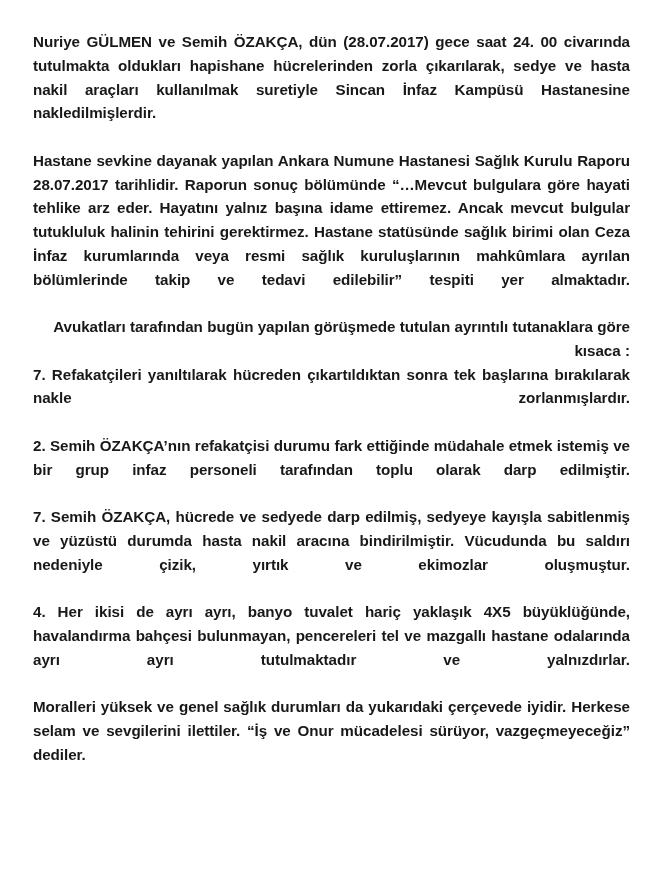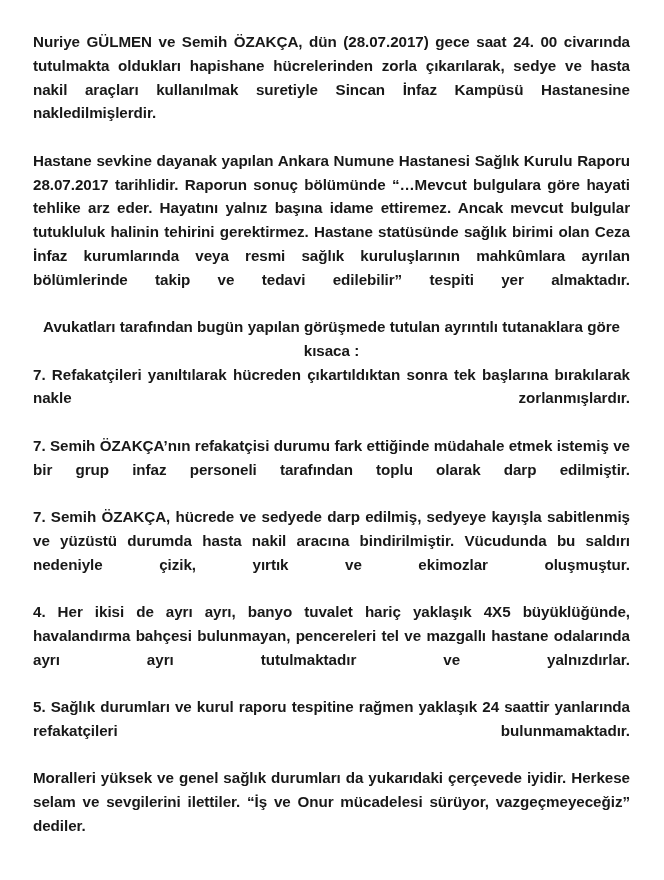--- a/index.html
+++ b/index.html
@@ -46,21 +46,21 @@
   }
 
   
   .para::after {
     content: "";
     display: inline-block;
     width: 100%;
   }
 
   .para.no-justify {
-    text-align: center;
+    text-align: right;
   }
   .para.no-justify::after {
     content: none;
   }
 
   .numbered {
     text-align: justify;
   }
 </style>
 </head>
@@ -70,25 +70,24 @@
   <div class="doc-body">
 
     <p class="para">Nuriye GÜLMEN ve Semih ÖZAKÇA, dün (28.07.2017) gece saat 24. 00 civarında tutulmakta oldukları hapishane hücrelerinden zorla çıkarılarak, sedye ve hasta nakil araçları kullanılmak suretiyle Sincan İnfaz Kampüsü Hastanesine nakledilmişlerdir.</p>
 
     <p class="para">Hastane sevkine dayanak yapılan Ankara Numune Hastanesi Sağlık Kurulu Raporu 28.07.2017 tarihlidir. Raporun sonuç bölümünde “…Mevcut bulgulara göre hayati tehlike arz eder. Hayatını yalnız başına idame ettiremez. Ancak mevcut bulgular tutukluluk halinin tehirini gerektirmez. Hastane statüsünde sağlık birimi olan Ceza İnfaz kurumlarında veya resmi sağlık kuruluşlarının mahkûmlara ayrılan bölümlerinde takip ve tedavi edilebilir” tespiti yer almaktadır.</p>
 
     <p class="para no-justify">Avukatları tarafından bugün yapılan görüşmede tutulan ayrıntılı tutanaklara göre kısaca :</p>
 
     <p class="para numbered">7. Refakatçileri yanıltılarak hücreden çıkartıldıktan sonra tek başlarına bırakılarak nakle zorlanmışlardır.</p>
 
-    <p class="para numbered">7. Semih ÖZAKÇA’nın refakatçisi durumu fark ettiğinde müdahale etmek istemiş ve bir grup infaz personeli tarafından toplu olarak darp edilmiştir.</p>
+    <p class="para numbered">2. Semih ÖZAKÇA’nın refakatçisi durumu fark ettiğinde müdahale etmek istemiş ve bir grup infaz personeli tarafından toplu olarak darp edilmiştir.</p>
 
     <p class="para numbered">7. Semih ÖZAKÇA, hücrede ve sedyede darp edilmiş, sedyeye kayışla sabitlenmiş ve yüzüstü durumda hasta nakil aracına bindirilmiştir. Vücudunda bu saldırı nedeniyle çizik, yırtık ve ekimozlar oluşmuştur.</p>
 
     <p class="para numbered">4. Her ikisi de ayrı ayrı, banyo tuvalet hariç yaklaşık 4X5 büyüklüğünde, havalandırma bahçesi bulunmayan, pencereleri tel ve mazgallı hastane odalarında ayrı ayrı tutulmaktadır ve yalnızdırlar.</p>
 
-    <p class="para numbered">5. Sağlık durumları ve kurul raporu tespitine rağmen yaklaşık 24 saattir yanlarında refakatçileri bulunmamaktadır.</p>
 
 
     <p class="para">Moralleri yüksek ve genel sağlık durumları da yukarıdaki çerçevede iyidir. Herkese selam ve sevgilerini ilettiler. “İş ve Onur mücadelesi sürüyor, vazgeçmeyeceğiz” dediler.</p>
 
   </div>
 </div>
 
 </body></html>

